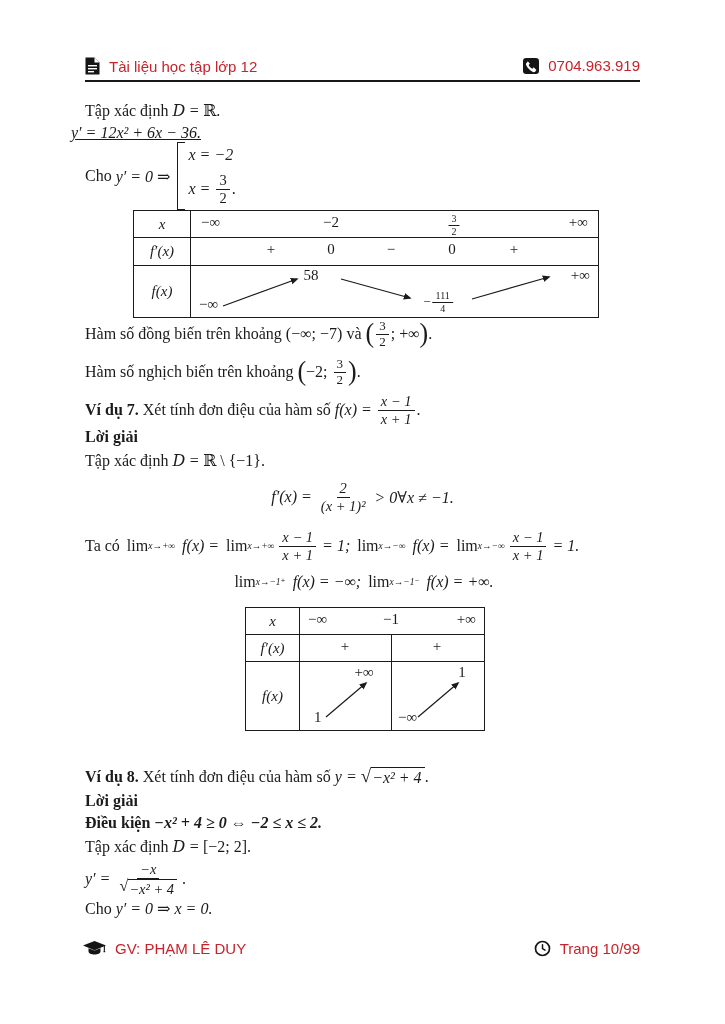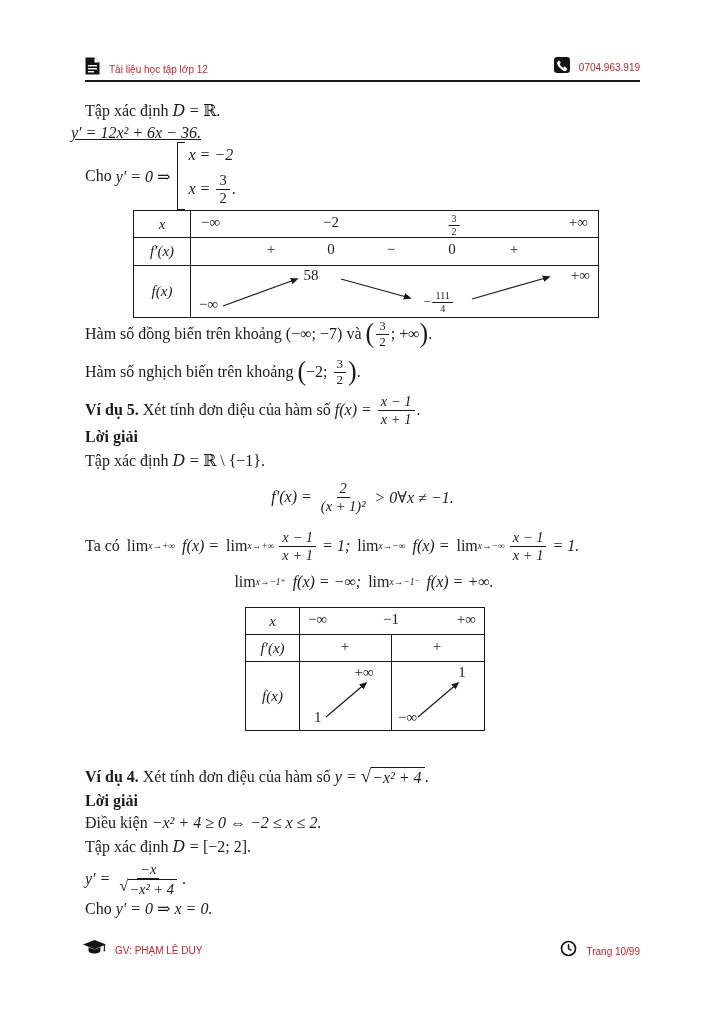--- a/index.html
+++ b/index.html
@@ -7,21 +7,21 @@
         color:#1b1b1b;font-family:"Liberation Serif","DejaVu Serif","DejaVu Sans",serif;
         font-size:16px;overflow:hidden;}
   .line{position:absolute;display:flex;align-items:center;white-space:pre;}
   .sans{font-family:"Liberation Sans","DejaVu Sans",sans-serif;}
   .red{color:#c8232a;}
   .b{font-weight:bold;}
   .mi{font-style:italic;}
   .scriptd{font-style:italic;font-family:"DejaVu Serif",serif;letter-spacing:.5px;}
   
   .hline{position:absolute;left:85px;top:80px;width:555px;height:2px;background:#181818;}
-  .hf{position:absolute;display:flex;align-items:flex-end;gap:9px;font-size:10px;}
+  .hf{position:absolute;display:flex;align-items:center;gap:9px;font-size:15px;}
   
   .frac{display:inline-flex;flex-direction:column;align-items:center;vertical-align:middle;
         line-height:1.12;text-align:center;margin:0 2px;}
   .frac .num{display:block;border-bottom:1.2px solid #1b1b1b;padding:0 3px;}
   .frac .den{display:block;padding:0 3px;}
   .frac.sm{font-size:10px;line-height:1.15;}
   .frac.md{font-size:13px;}
   .frac.tx{font-size:14.5px;}
   
   .bp{font-size:26px;font-weight:300;line-height:1;display:inline-block;transform:scaleY(1.05);}
@@ -155,21 +155,21 @@
 
   <div class="line" style="left:85px;top:316px;height:36px;">
     <span>Hàm số đồng biến trên khoảng (−∞; −7) và </span><span class="bp">(</span><span class="frac md"><span class="num">3</span><span class="den">2</span></span><span>; +∞</span><span class="bp">)</span><span>.</span>
   </div>
 
   <div class="line" style="left:85px;top:354px;height:36px;">
     <span>Hàm số nghịch biến trên khoảng </span><span class="bp">(</span><span>−2; </span><span class="frac md"><span class="num">3</span><span class="den">2</span></span><span class="bp">)</span><span>.</span>
   </div>
 
   <div class="line" style="left:85px;top:391px;height:38px;">
-    <span class="b">Ví dụ 5.</span><span> Xét tính đơn điệu của hàm số </span><span class="mi">f(x) = </span><span class="frac tx mi"><span class="num">x − 1</span><span class="den">x + 1</span></span><span>.</span>
+    <span class="b">Ví dụ 7.</span><span> Xét tính đơn điệu của hàm số </span><span class="mi">f(x) = </span><span class="frac tx mi"><span class="num">x − 1</span><span class="den">x + 1</span></span><span>.</span>
   </div>
 
   <div class="line b" style="left:85px;top:428px;">
     <span>Lời giải</span>
   </div>
 
   <div class="line" style="left:85px;top:451px;">
     <span>Tập xác định </span><span class="scriptd">D</span><span> = ℝ \ {−1}.</span>
   </div>
 
@@ -228,28 +228,28 @@
         <span class="pinL" style="left:14px;bottom:4px;">1</span>
         <span class="pin" style="left:64px;top:2px;">+∞</span>
         <span class="pinL" style="left:98px;bottom:4px;">−∞</span>
         <span class="pin" style="left:162px;top:2px;">1</span>
       </div>
     </div>
   </div>
 
 
   <div class="line" style="left:85px;top:762px;height:30px;">
-    <span class="b">Ví dụ 4.</span><span> Xét tính đơn điệu của hàm số </span><span class="mi">y = </span><span class="sqrt"><span class="rad">√</span><span class="rbody">−x² + 4</span></span><span>.</span>
+    <span class="b">Ví dụ 8.</span><span> Xét tính đơn điệu của hàm số </span><span class="mi">y = </span><span class="sqrt"><span class="rad">√</span><span class="rbody">−x² + 4</span></span><span>.</span>
   </div>
 
   <div class="line b" style="left:85px;top:792px;">
     <span>Lời giải</span>
   </div>
 
-  <div class="line" style="left:85px;top:814px;">
+  <div class="line" style="left:85px;top:814px;font-weight:bold;">
     <span>Điều kiện </span><span class="mi">−x² + 4 ≥ 0 ⇔ −2 ≤ x ≤ 2.</span>
   </div>
 
   <div class="line" style="left:85px;top:837px;">
     <span>Tập xác định </span><span class="scriptd">D</span><span> = [−2; 2].</span>
   </div>
 
   <div class="line" style="left:85px;top:857px;height:44px;">
     <span class="mi">y′ = </span>
     <span class="frac tx">

